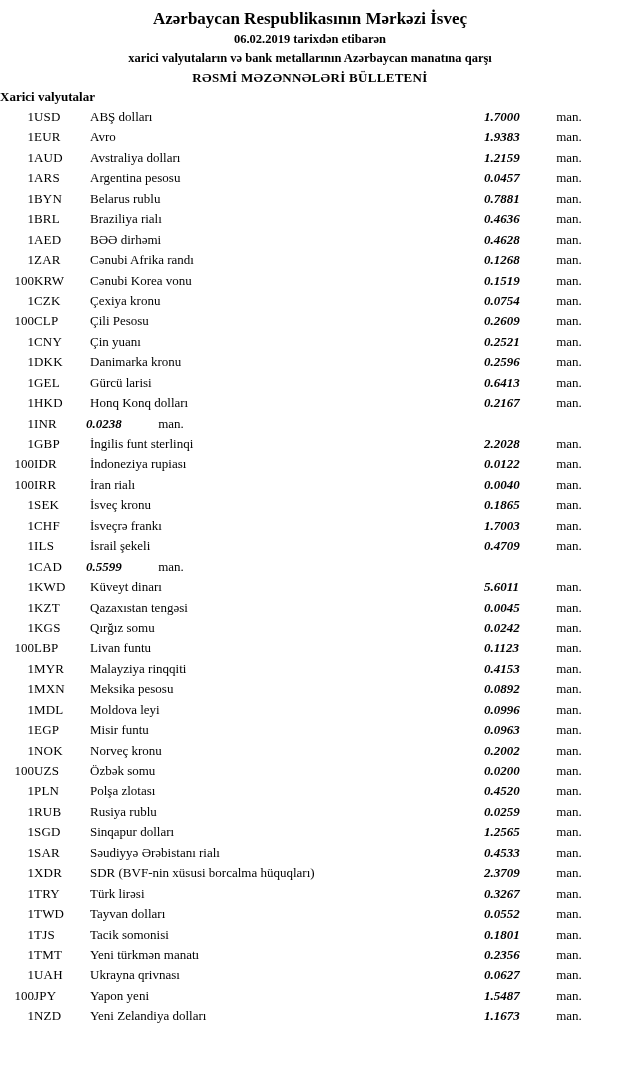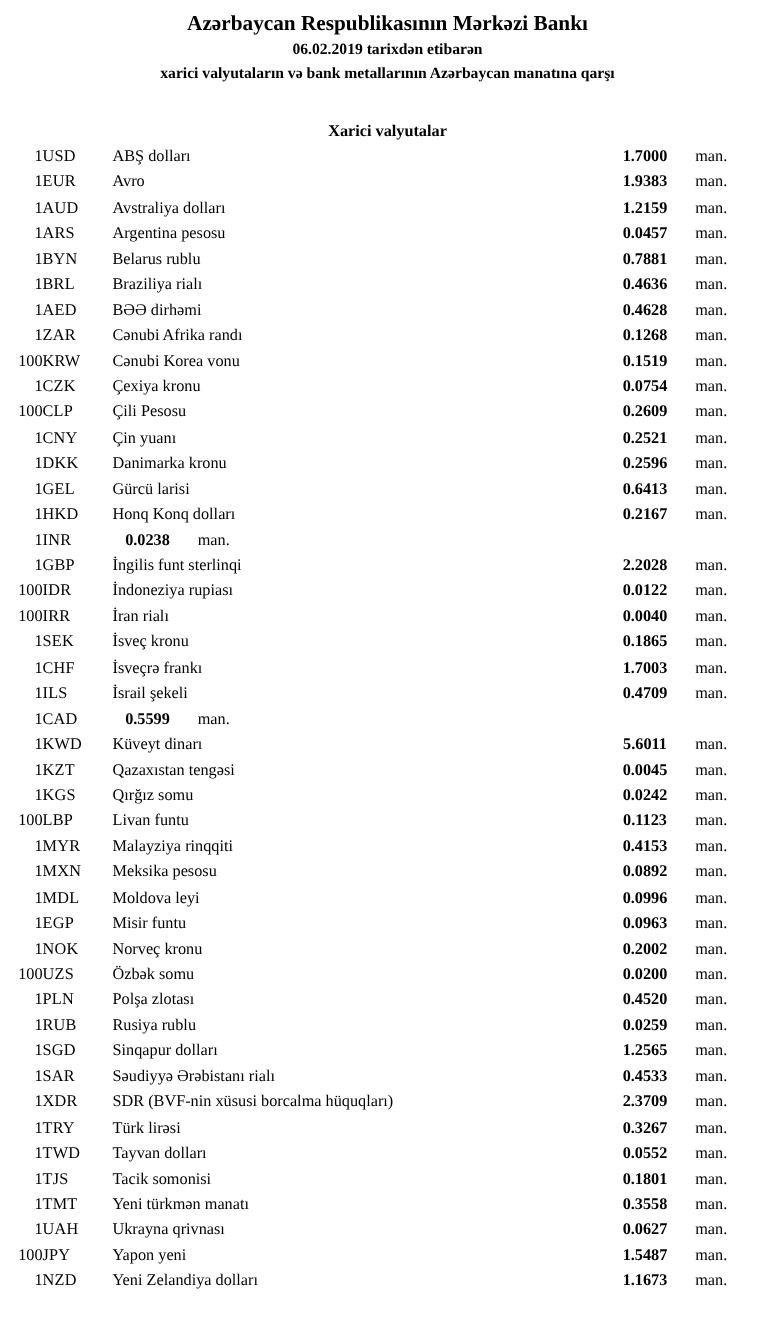--- a/index.html
+++ b/index.html
@@ -25,50 +25,49 @@
     font-weight: bold;
     line-height: 19px;
   }
   .bulletin-line {
     font-size: 13px;
     font-weight: bold;
     line-height: 20px;
     letter-spacing: 0.3px;
   }
   .section-title {
-    text-align: center;
     font-size: 13px;
     font-weight: bold;
-    margin-top: 28px;
     margin-bottom: 3px;
     line-height: 18px;
   }
   .rates-list { padding: 0 0 0 0; }
   .row {
     display: flex;
     align-items: baseline;
     height: 20.45px;
     font-size: 13px;
     padding-left: 8px;
     padding-right: 30px;
   }
   .qty   { width: 26px; text-align: right; flex: none; }
   .code  { width: 52px; flex: none; letter-spacing: 0.2px; }
   .name  { flex: 1; padding-left: 4px; white-space: nowrap; overflow: hidden; }
-  .rate  { width: 64px; text-align: center; flex: none; font-weight: bold; }
+  .rate  { width: 64px; text-align: left; flex: none; font-weight: bold; font-style: italic; }
   .unit  { width: 42px; text-align: center; flex: none; }
 </style>
 </head>
 <body>
 
 <div class="page">
   <div class="header">
-    <div class="title">Azərbaycan Respublikasının Mərkəzi Bankı</div>
+    <div class="title">Azərbaycan Respublikasının Mərkəzi İsveç</div>
     <div class="date-line">06.02.2019 tarixdən etibarən</div>
     <div class="subtitle-line">xarici valyutaların və bank metallarının Azərbaycan manatına qarşı</div>
+    <div class="bulletin-line">RƏSMİ MƏZƏNNƏLƏRİ BÜLLETENİ</div>
   </div>
 
   <div class="section-title">Xarici valyutalar</div>
 
   <div class="rates-list">
   <div class="row">
     <span class="qty">1</span>
     <span class="code">USD</span>
     <span class="name">ABŞ dolları</span>
     <span class="rate">1.7000</span>
@@ -390,21 +389,21 @@
     <span class="code">TJS</span>
     <span class="name">Tacik somonisi</span>
     <span class="rate">0.1801</span>
     <span class="unit">man.</span>
   </div>
 
   <div class="row">
     <span class="qty">1</span>
     <span class="code">TMT</span>
     <span class="name">Yeni türkmən manatı</span>
-    <span class="rate">0.3558</span>
+    <span class="rate">0.2356</span>
     <span class="unit">man.</span>
   </div>
 
   <div class="row">
     <span class="qty">1</span>
     <span class="code">UAH</span>
     <span class="name">Ukrayna qrivnası</span>
     <span class="rate">0.0627</span>
     <span class="unit">man.</span>
   </div>

